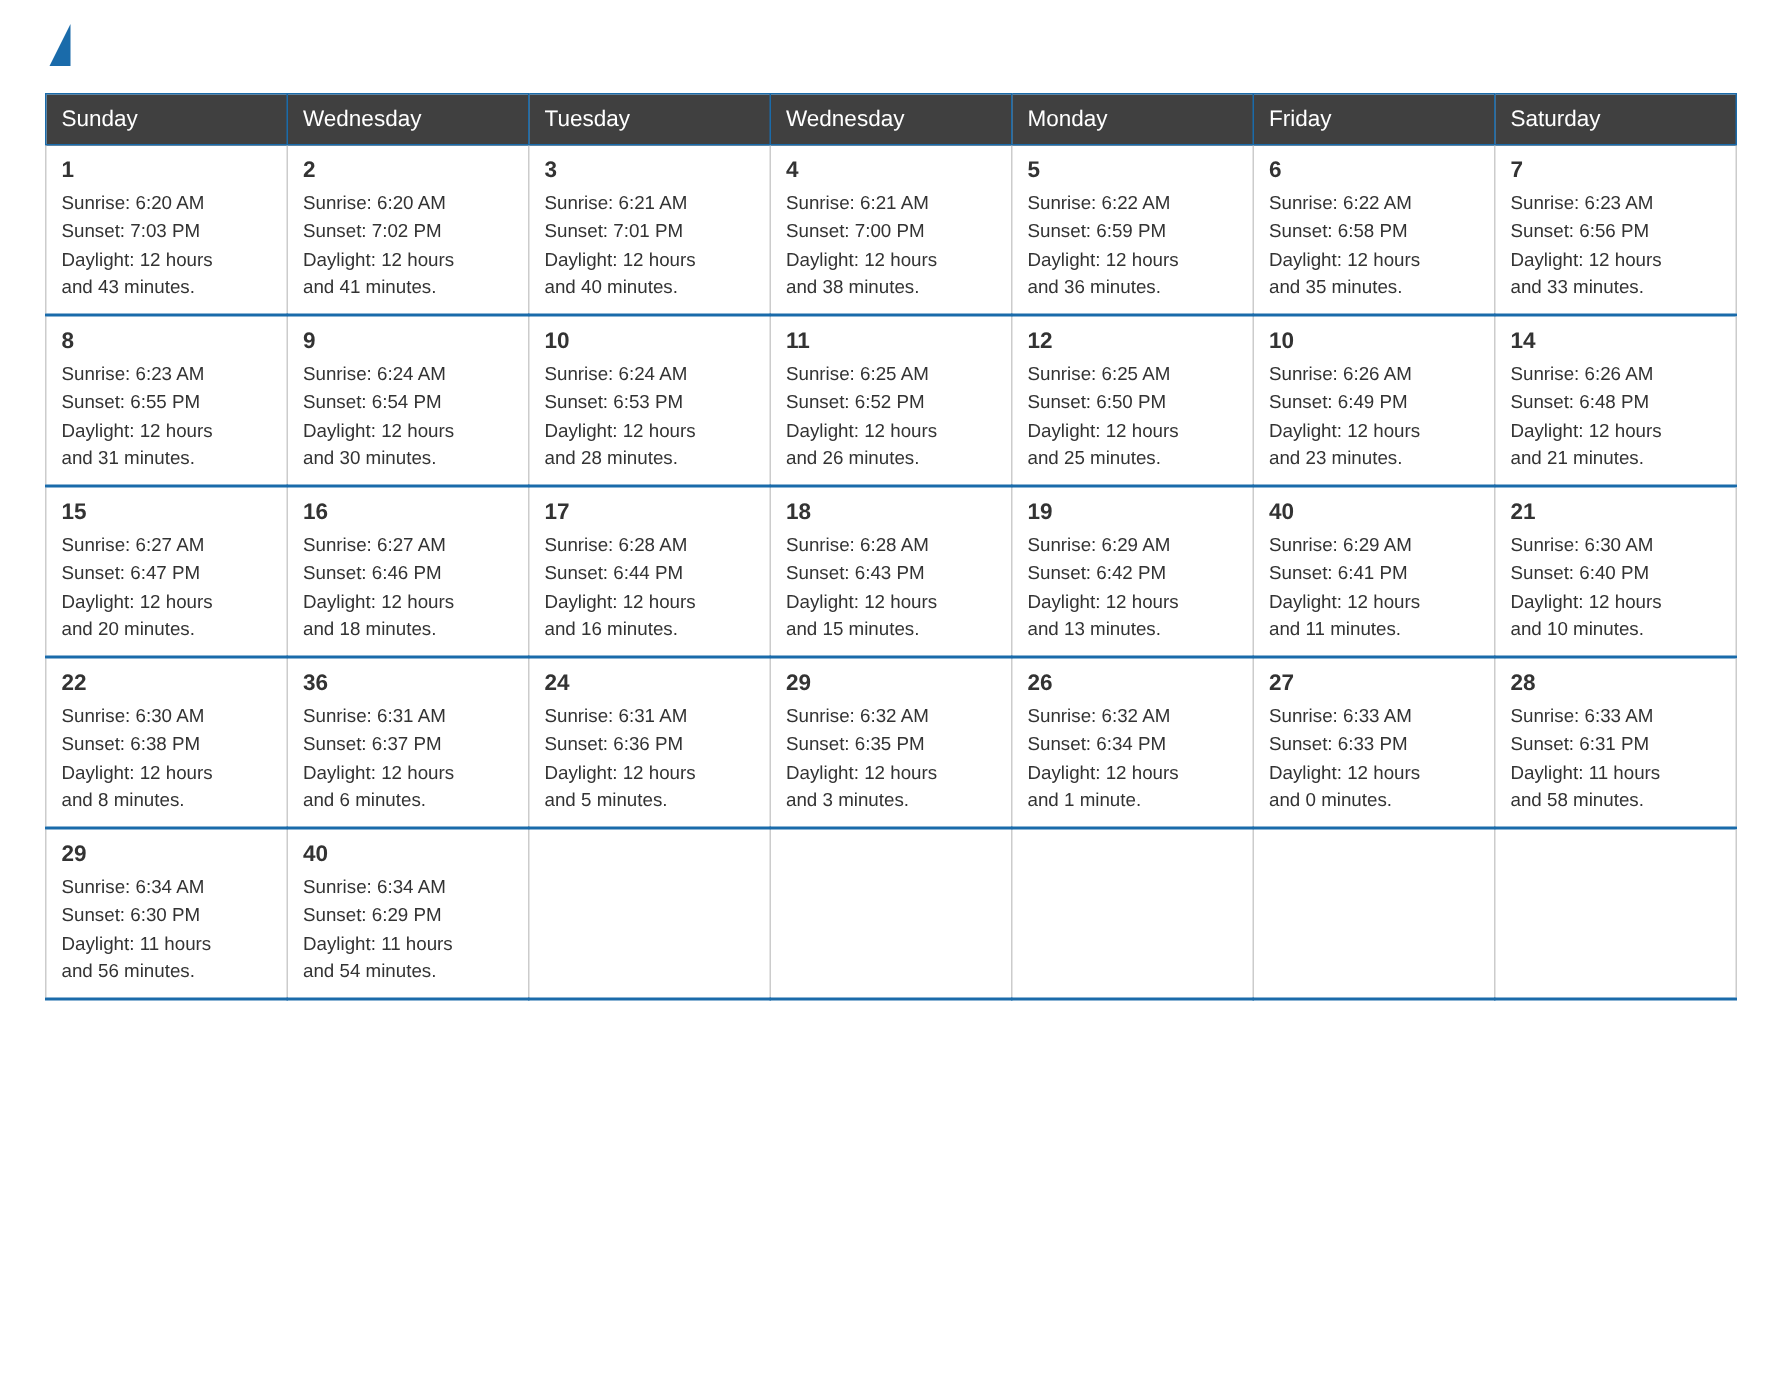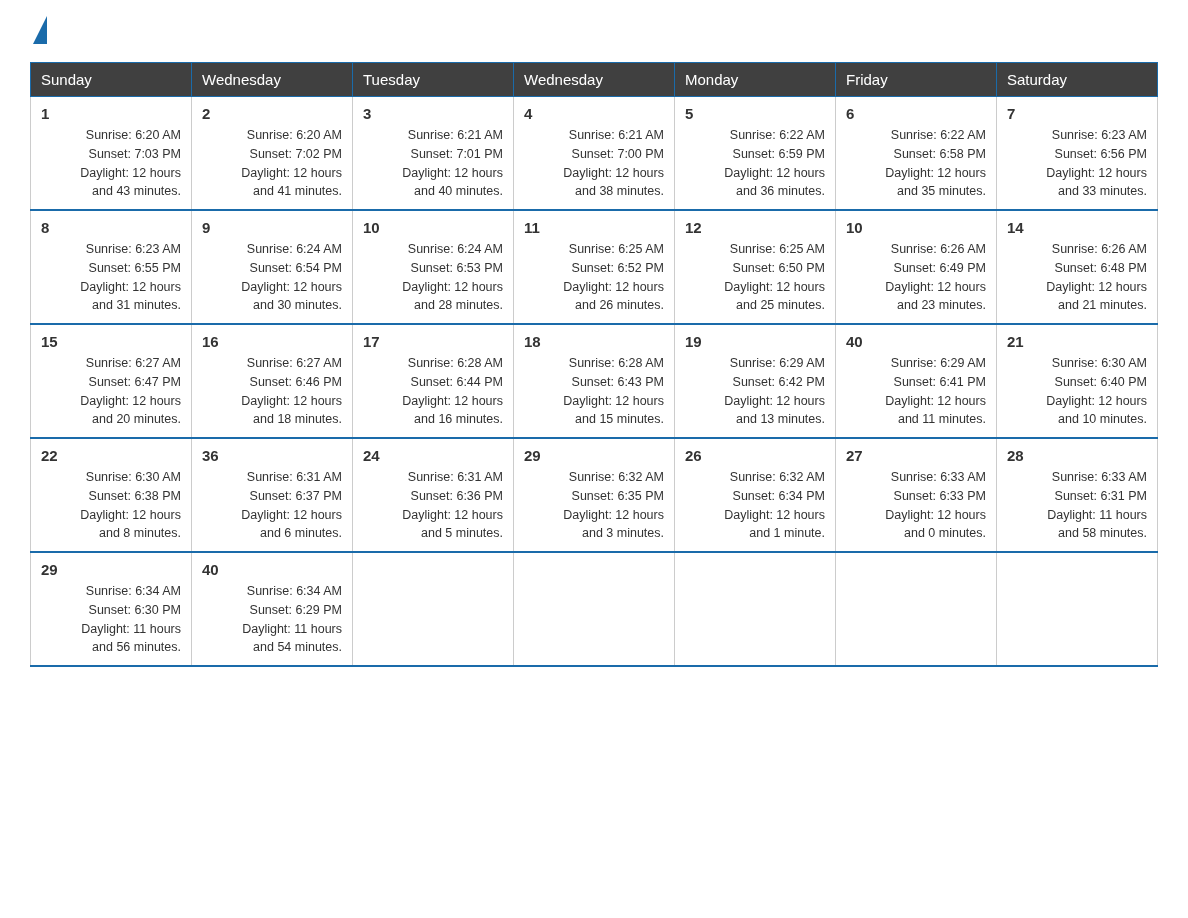--- a/index.html
+++ b/index.html
@@ -93,21 +93,20 @@
     }
     .day-num {
       font-size: 15px;
       font-weight: bold;
       margin-bottom: 4px;
       display: block;
     }
     .day-info {
       font-size: 12.5px;
       line-height: 1.5;
-      text-align: right;
     }
     tbody tr:last-child {
       border-bottom: 2px solid #1a6baa;
     }
     .empty-cell {
       background: #fff;
     }
   </style>
 </head>
 <body>

